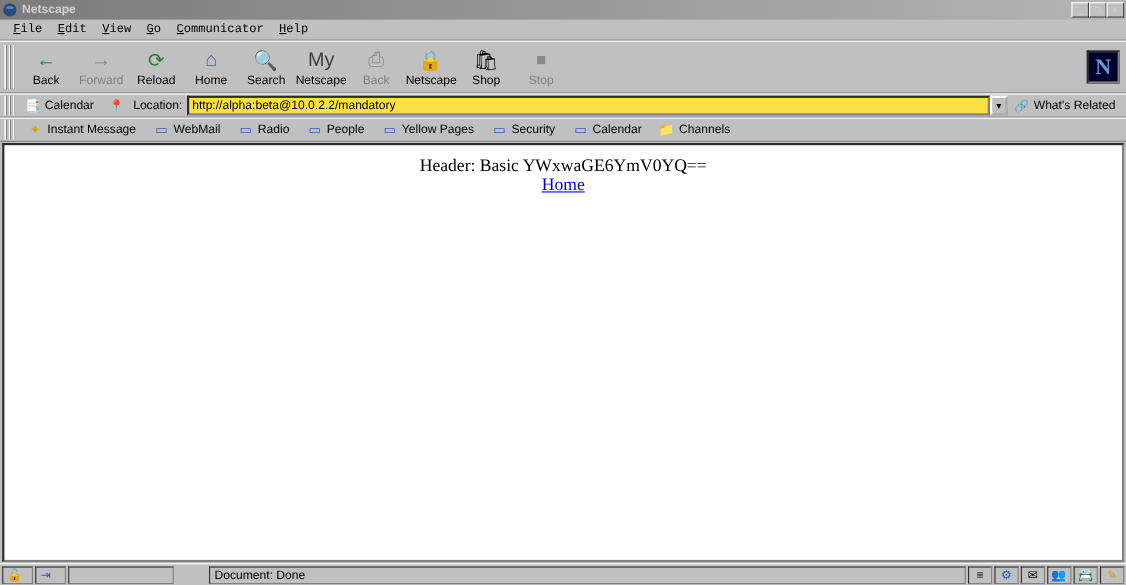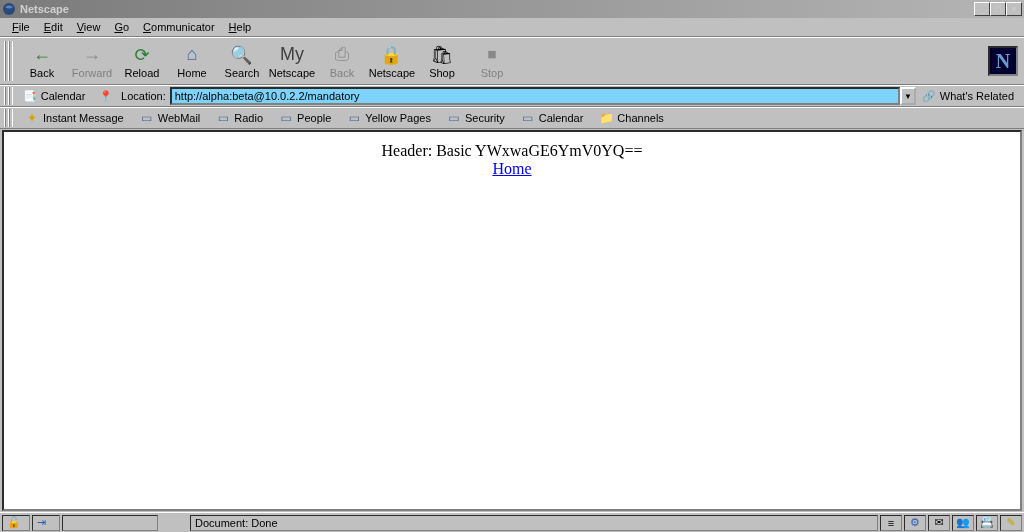--- a/index.html
+++ b/index.html
@@ -50,20 +50,21 @@
   border-bottom: 1px solid #808080;
   display: flex;
   align-items: center;
   padding: 0 6px;
   gap: 2px;
 }
 .menubar .mitem {
   padding: 1px 6px;
   color: #000;
   cursor: pointer;
+  font-family: Liberation Mono, monospace;
 }
 .menubar .mitem .ul { text-decoration: underline; }
 .toolbar {
   height: 48px;
   background: #c0c0c0;
   border-top: 1px solid #fff;
   border-bottom: 1px solid #808080;
   display: flex;
   align-items: center;
   padding: 0 4px;
@@ -104,21 +105,21 @@
 }
 .loc-handle { width: 9px; height: 18px; background: repeating-linear-gradient(90deg,#fff 0,#fff 1px,#808080 1px,#808080 2px,#c0c0c0 2px,#c0c0c0 4px); margin-right: 4px; }
 .bookmarks-btn, .whats-related {
   display: flex; align-items: center; gap: 4px;
   padding: 0 6px; cursor: pointer;
 }
 .loc-label { margin: 0 4px; }
 .loc-input {
   flex: 1;
   height: 18px;
-  background: #7dd3fc;
+  background: #fde047;
   border: 2px inset #808080;
   padding: 0 3px;
   font-family: inherit;
   font-size: 11px;
 }
 .loc-drop {
   width: 16px; height: 18px;
   background: #c0c0c0;
   border: 2px outset #fff;
   display:flex;align-items:center;justify-content:center;

